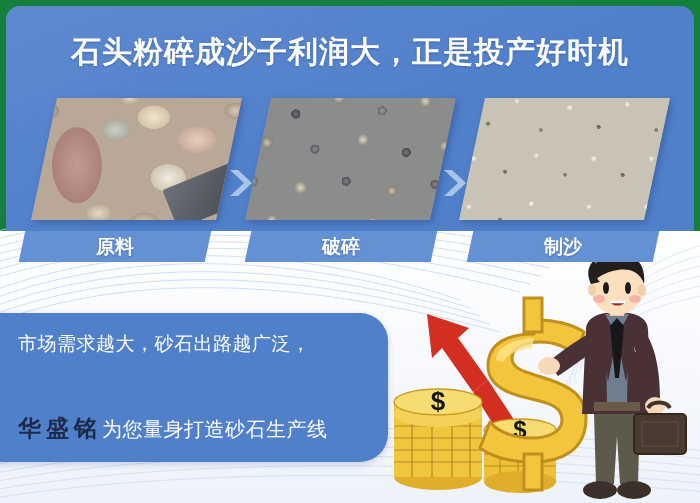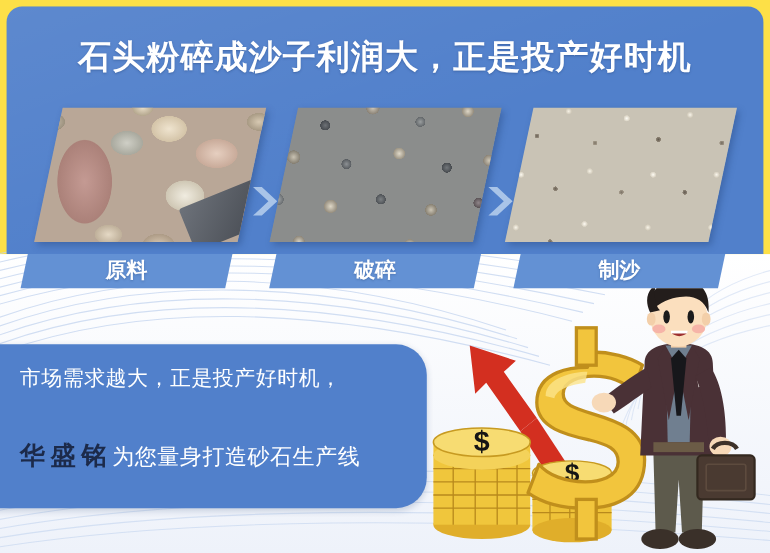--- a/index.html
+++ b/index.html
@@ -5,21 +5,21 @@
   html, body {
     margin: 0;
     padding: 0;
     background: #ffffff;
   }
   #banner {
     position: relative;
     width: 700px;
     height: 503px;
     overflow: hidden;
-    background: #fde047;
+    background: #15803d;
     font-family: "Liberation Sans", "DejaVu Sans", sans-serif;
   }
 
   
   .bg-swoosh {
     position: absolute;
     left: 0; top: 0;
     width: 700px; height: 503px;
     pointer-events: none;
   }
@@ -206,21 +206,21 @@
     position: absolute;
     left: 38px;
     color: #ffffff;
     font-size: 19px;
     white-space: nowrap;
     letter-spacing: 0.5px;
   }
   .copy-line-1 { top: 18px; }
   .copy-line-2 { top: 50px; }
   .copy-line-3 {
-    top: 86px;
+    top: 100px;
     font-size: 20px;
   }
   .brand {
     color: #1c2a4a;
     font-weight: bold;
     letter-spacing: 5px;
     font-size: 23px;
   }
   .copy-tail {
     font-size: 20px;
@@ -309,21 +309,21 @@
     <div class="tab-label">原料</div>
   </div>
   <div class="tab tab-2">
     <div class="tab-label">破碎</div>
   </div>
   <div class="tab tab-3">
     <div class="tab-label">制沙</div>
   </div>
 
   <div class="copy-panel">
-    <div class="copy-line copy-line-1">市场需求越大，正是投产好时机，</div>
+    <div class="copy-line copy-line-1">市场需求越大，砂石出路越广泛，</div>
     <div class="copy-line copy-line-3"><span class="brand">华盛铭</span><span class="copy-tail">为您量身打造砂石生产线</span></div>
   </div>
 
   <svg class="illus" viewBox="0 0 328 241">
 
     <g>
       <path d="M101 130 L70 86 L60 96 L55 52 L97 66 L86 76 L116 118 Z" fill="#d32f20"></path>
       <path d="M101 130 L116 118 L160 185 L142 196 Z" fill="#d32f20"></path>
     </g>
 

